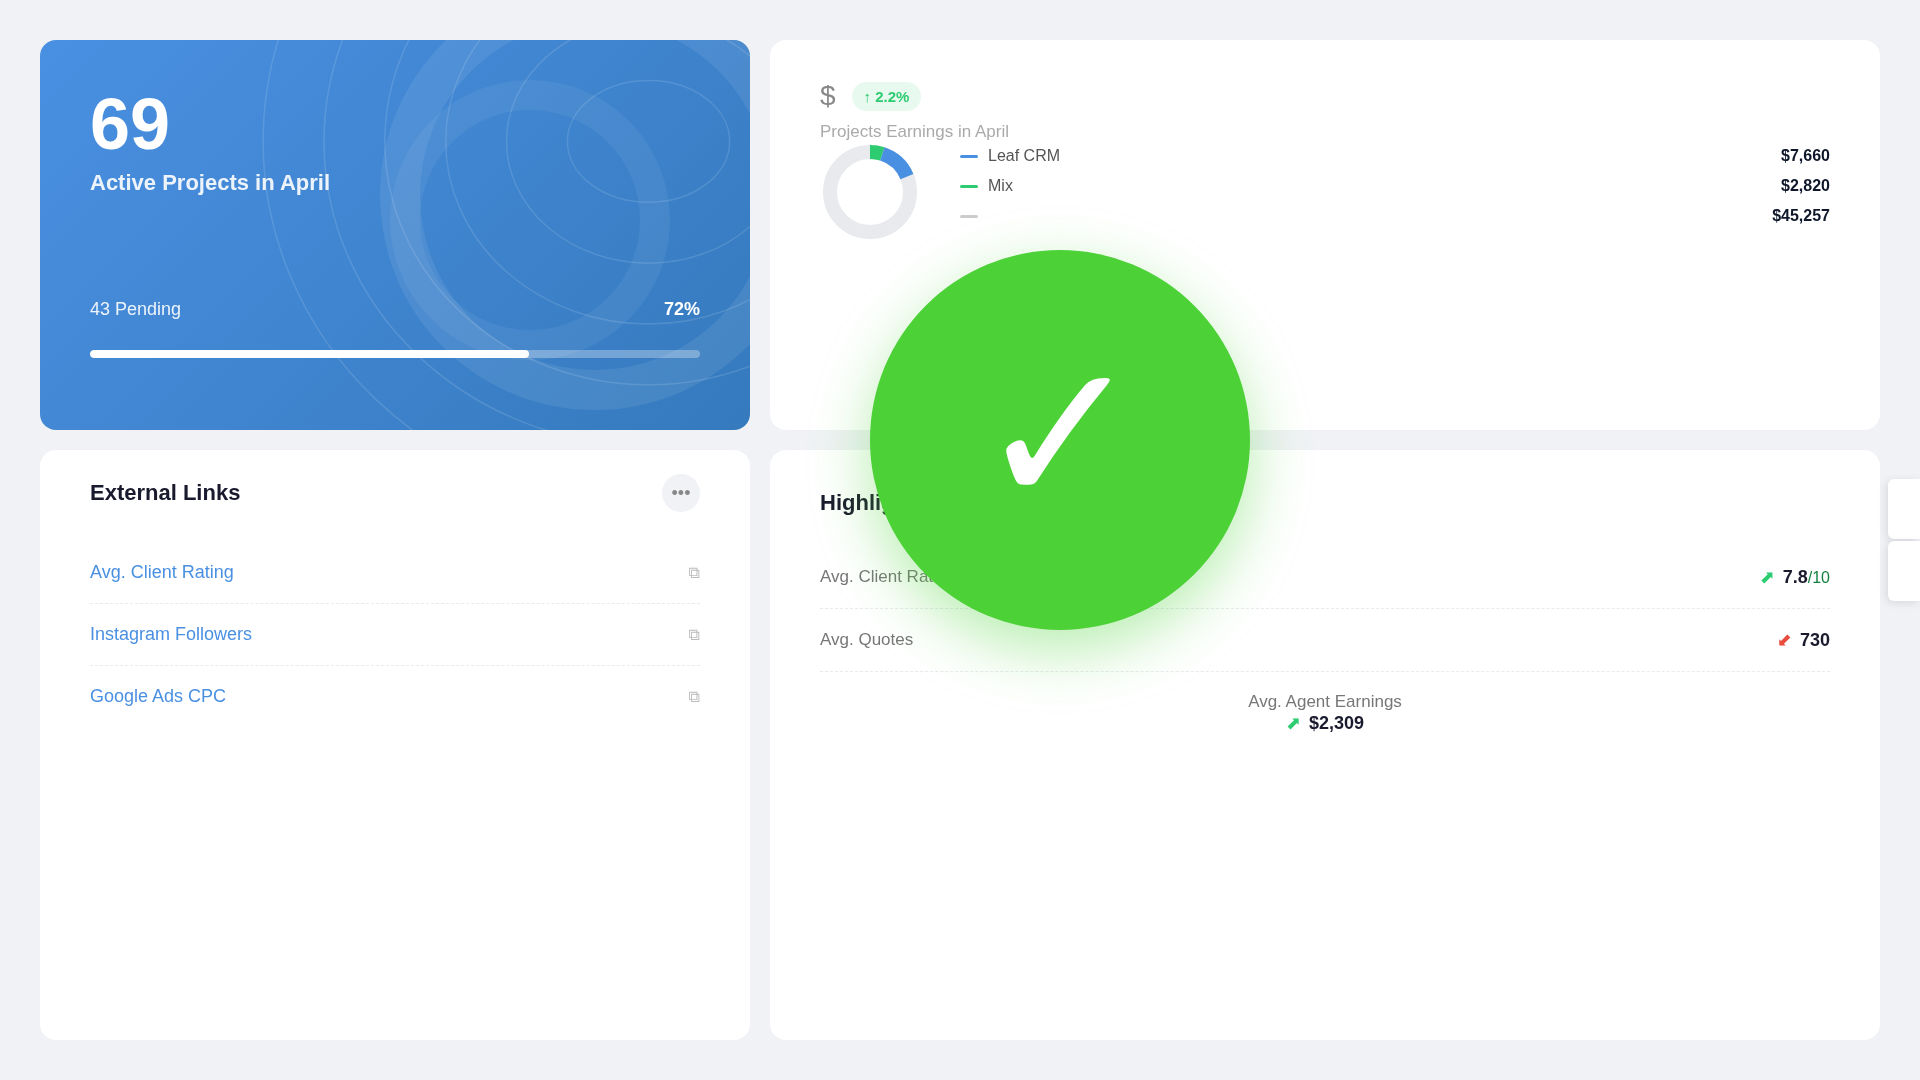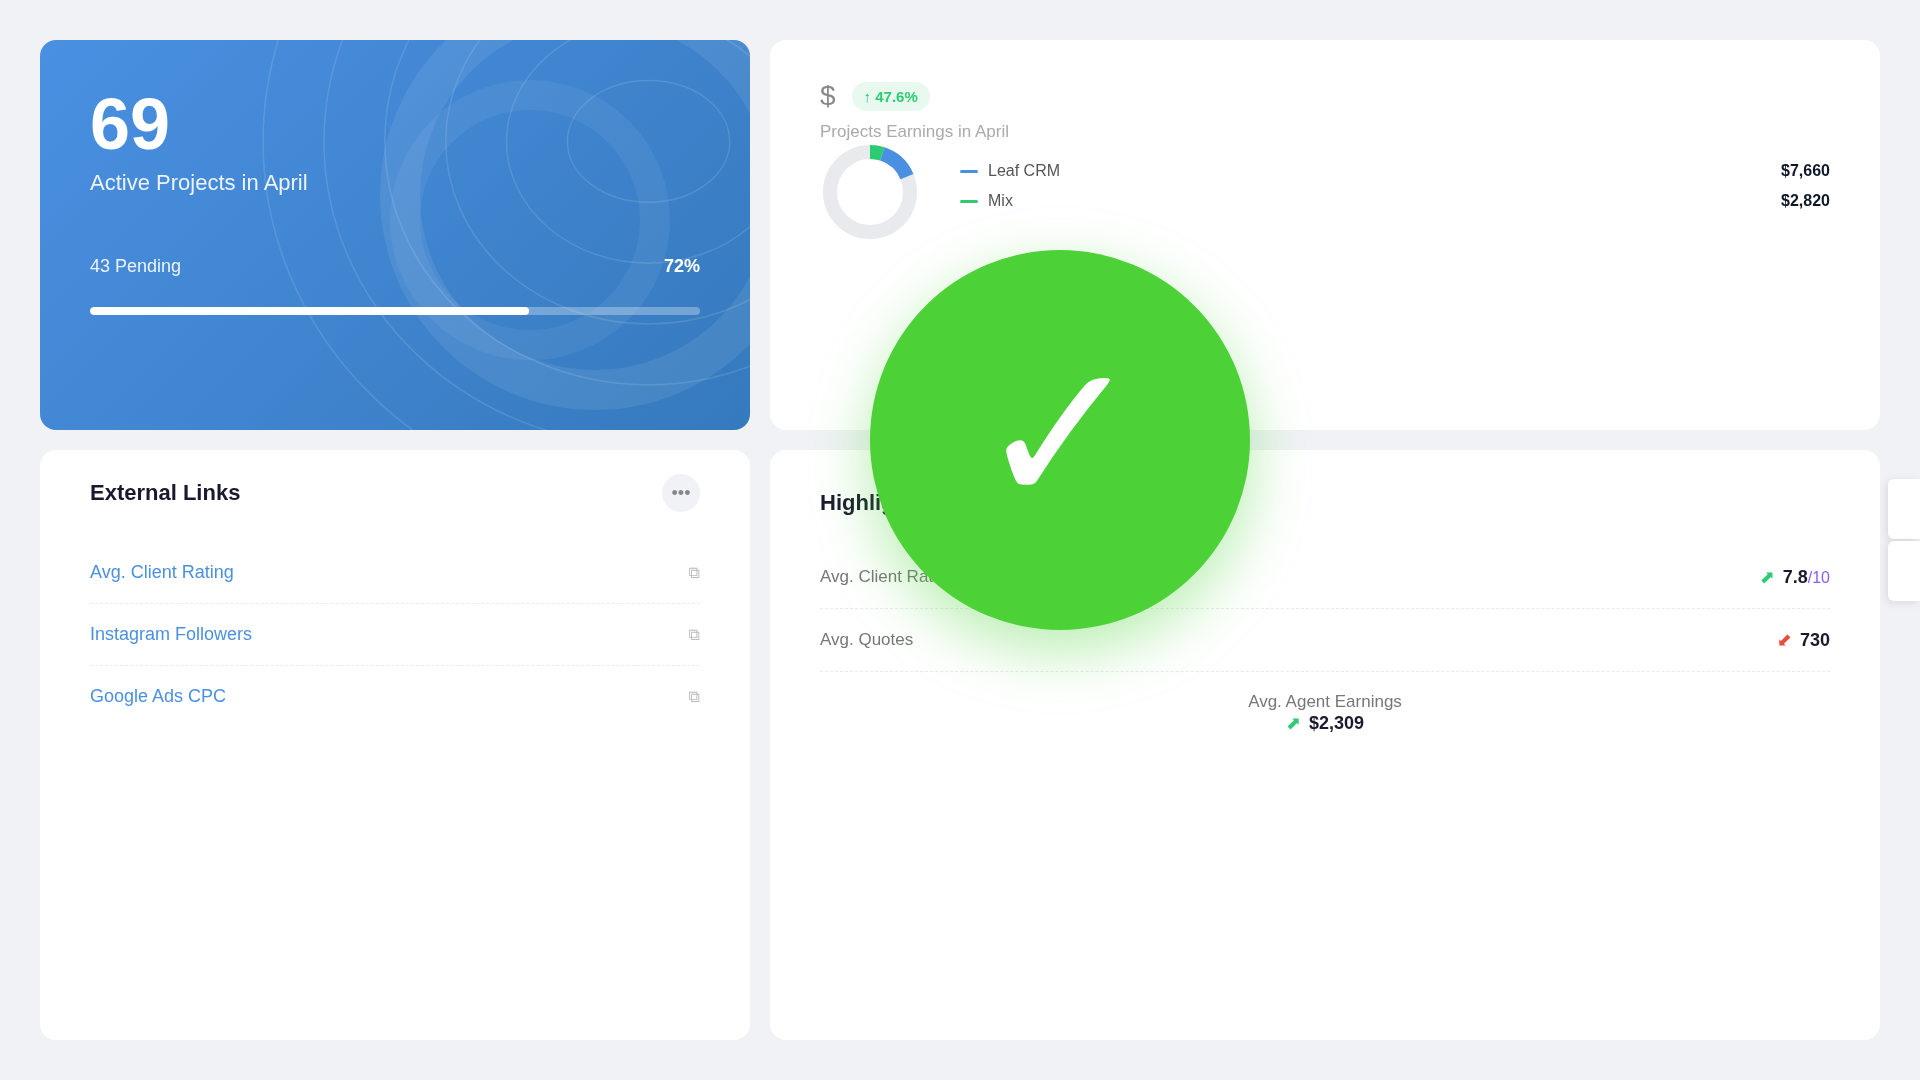--- a/index.html
+++ b/index.html
@@ -62,23 +62,23 @@
 
     .project-count {
       font-size: 72px;
       font-weight: 700;
       line-height: 1;
       margin-bottom: 10px;
     }
 
     .project-label {
       font-size: 22px;
-      font-weight: 400;
+      font-weight: 700;
       opacity: 0.9;
-      margin-bottom: 60px;
+      margin-bottom: 103px;
     }
 
     .project-footer {
       margin-top: auto;
     }
 
     .project-pending-row {
       display: flex;
       justify-content: space-between;
       align-items: center;
@@ -309,21 +309,21 @@
     }
 
     .highlight-value {
       font-size: 18px;
       font-weight: 700;
       color: #1a1a2e;
     }
 
     .highlight-suffix {
       font-size: 16px;
-      color: #8b5cf6;
+      color: #15803d;
       font-weight: 400;
     }
 
     
     .checkmark-overlay {
       position: absolute;
       top: 250px;
       left: 870px;
       width: 380px;
       height: 380px;
@@ -392,21 +392,21 @@
       </div>
       <div class="progress-bar">
         <div class="progress-fill" style="width: 72%"></div>
       </div>
     </div>
   </div>
 
   <div class="card-earnings">
     <div class="earnings-header">
       <span class="earnings-dollar">$</span>
-      <span class="earnings-badge">↑ 47.6%</span>
+      <span class="earnings-badge">↑ 2.2%</span>
     </div>
     <div class="earnings-subtitle">Projects Earnings in April</div>
     <div class="earnings-chart-area">
       <div class="donut-container">
         <svg class="donut-svg" viewBox="0 0 100 100">
 
           <circle cx="50" cy="50" r="40" fill="none" stroke="#e8eaed" stroke-width="14"></circle>
 
           <circle cx="50" cy="50" r="40" fill="none" stroke="#2ecc71" stroke-width="14" stroke-dasharray="12.6 238.7" stroke-dashoffset="0"></circle>
 
@@ -421,20 +421,27 @@
           </div>
           <span class="legend-value">$7,660</span>
         </div>
         <div class="legend-item">
           <div class="legend-left">
             <div class="legend-dash" style="background: #2ecc71"></div>
             <span class="legend-name">Mix</span>
           </div>
           <span class="legend-value">$2,820</span>
         </div>
+        <div class="legend-item">
+          <div class="legend-left">
+            <div class="legend-dash" style="background: #ccc"></div>
+            <span class="legend-name"></span>
+          </div>
+          <span class="legend-value">$45,257</span>
+        </div>
       </div>
     </div>
   </div>
 
   <div class="card-external-links">
     <div class="card-header">
       <span class="card-title">External Links</span>
       <button class="more-btn">•••</button>
     </div>
     <div class="link-item">

